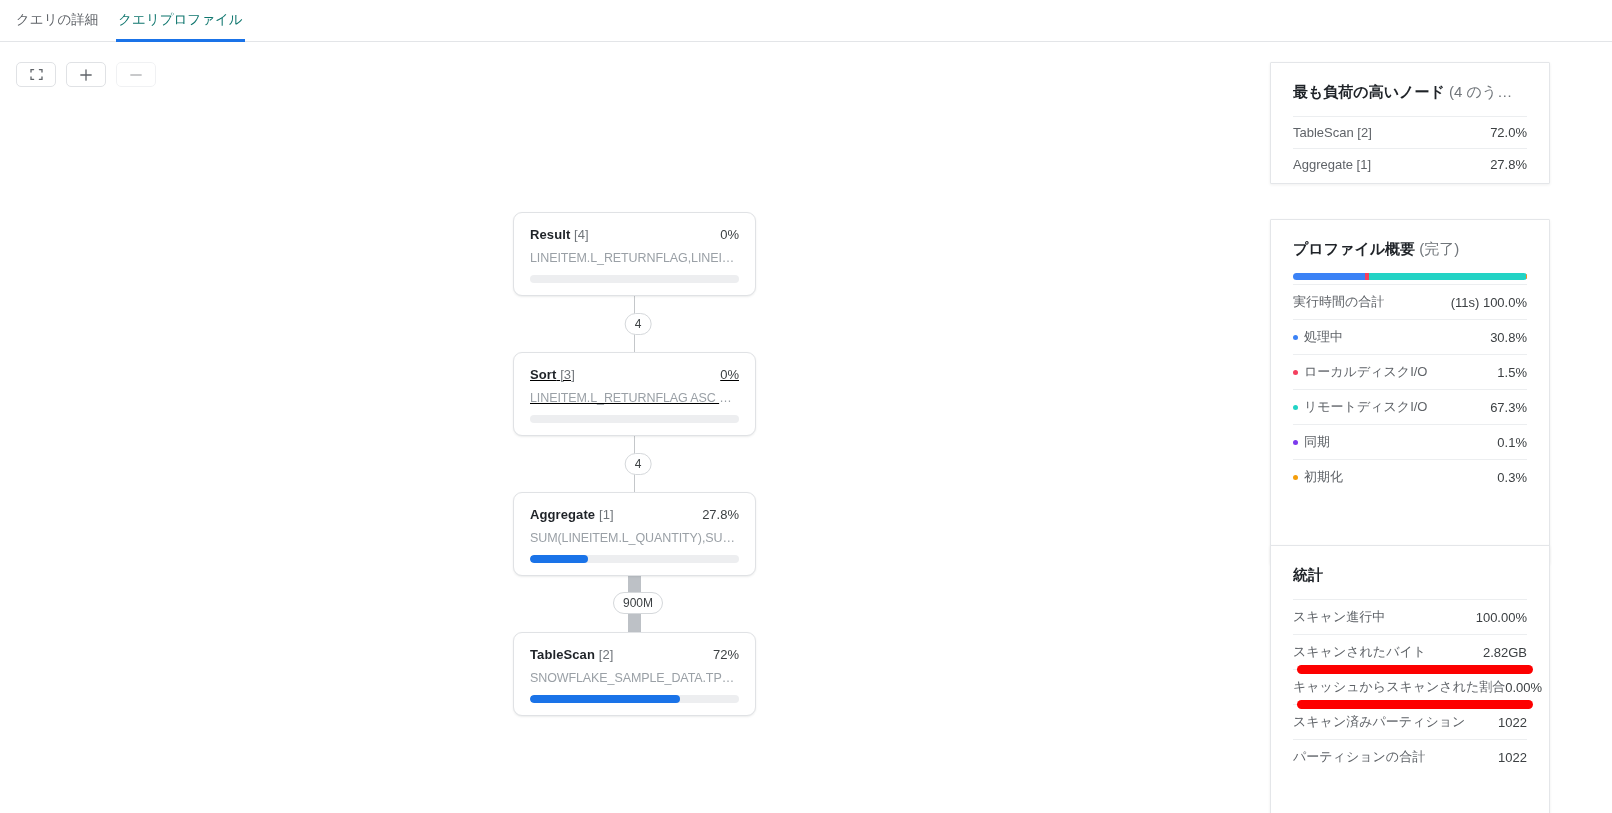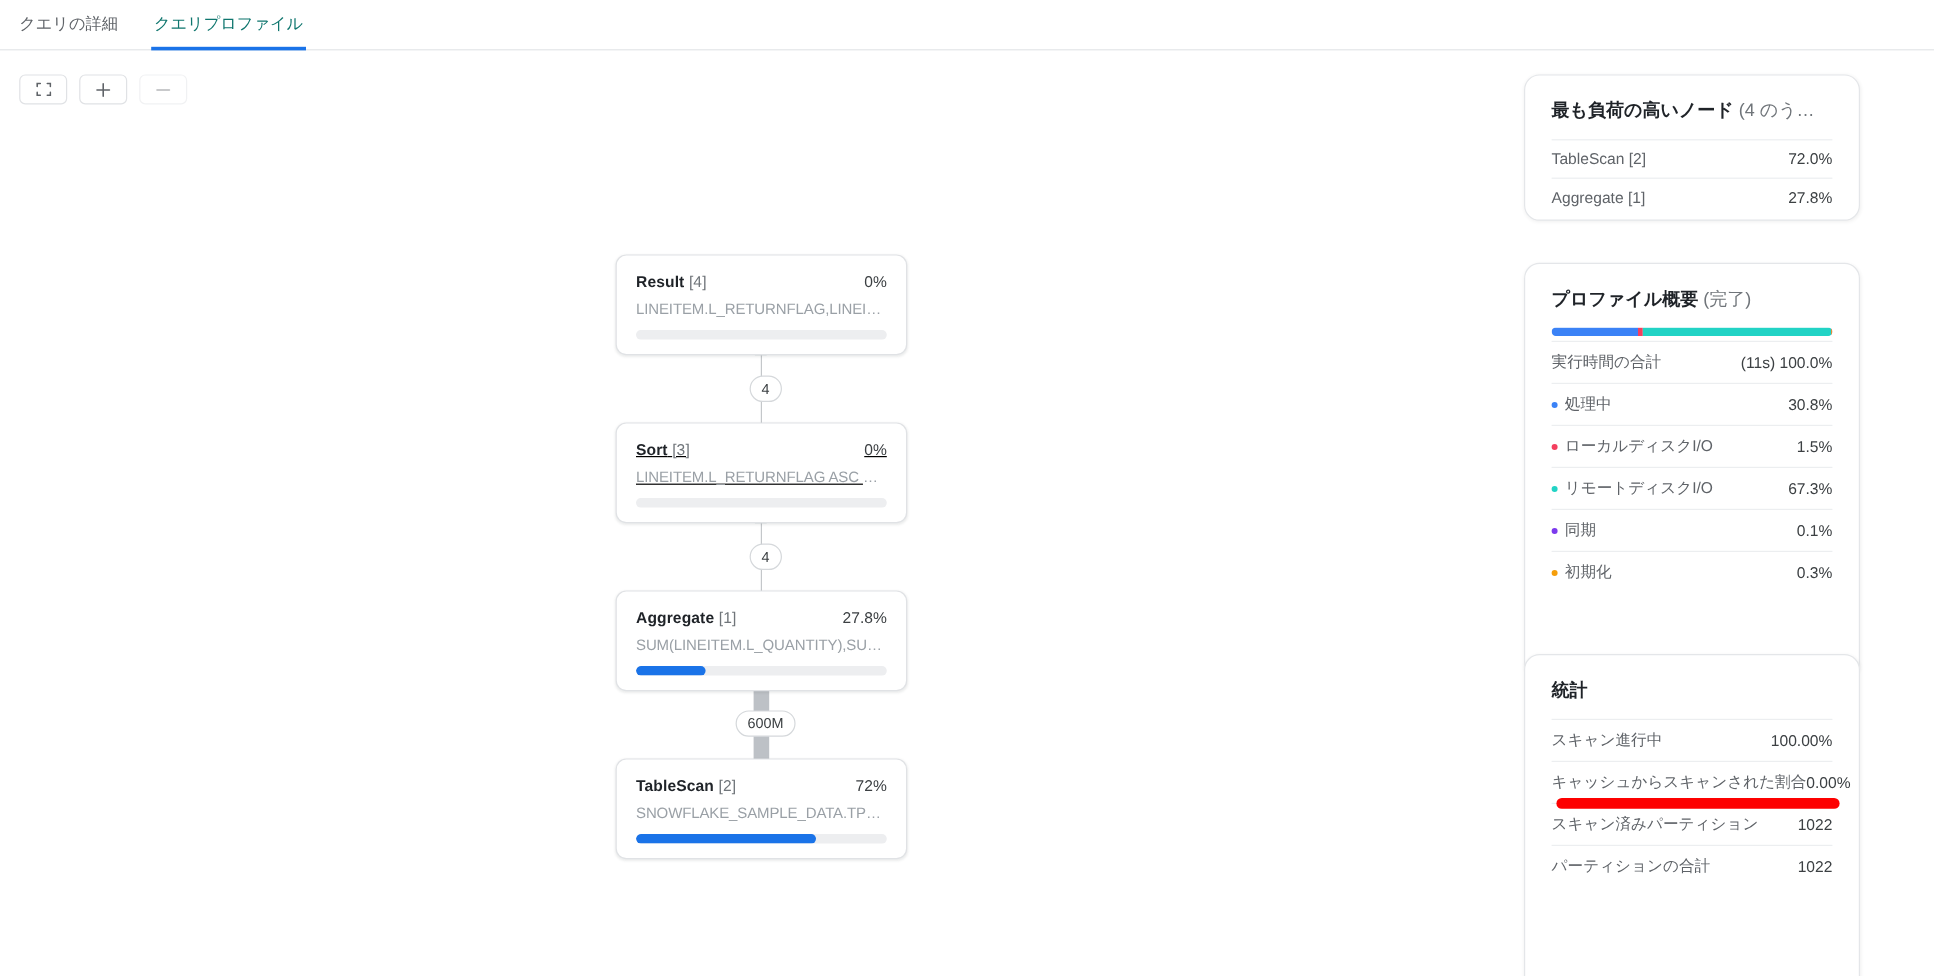--- a/index.html
+++ b/index.html
@@ -9,21 +9,21 @@
     font-family: "Liberation Sans", "DejaVu Sans", sans-serif;
     overflow: hidden;
     -webkit-font-smoothing: antialiased;
   }
 
   
   .tabbar {
     position: absolute; left: 0; top: 0; width: 1612px; height: 42px;
     border-bottom: 1px solid #e3e5e8;
   }
-  .tabs { display: flex; align-items: flex-start; height: 54px; padding-left: 14px; gap: 26px; }
+  .tabs { display: flex; align-items: flex-start; height: 54px; padding-left: 14px; gap: 16px; }
   .tab {
     font-size: 13.5px; line-height: 1; padding: 13px 2px 13px 2px;
     color: #5f6368; cursor: pointer; white-space: nowrap;
     border-bottom: 3px solid transparent; height: 42px;
   }
   .tab.active { color: #0f766e; font-weight: 500; border-bottom-color: #1a73e8; }
 
   
   .toolbar { position: absolute; left: 16px; top: 62px; display: flex; gap: 10px; }
   .tbtn {
@@ -70,21 +70,21 @@
   .edge-pill {
     position: absolute; background: #fff; border: 1px solid #d5d8db; border-radius: 14px;
     height: 22px; line-height: 20px; font-size: 12px; color: #3c4043;
     text-align: center; padding: 0 9px; min-width: 26px; left: 50%; transform: translateX(-50%);
   }
 
   
   .side { position: absolute; right: 0; top: 43px; width: 342px; height: 770px; }
   .panel {
     position: absolute; left: 0; width: 280px; margin-left: 0;
-    background: #fff; border: 1px solid #e4e6e9; border-radius: 13px;
+    background: #fff; border: 1px solid #e4e6e9; border-radius: 1px;
     box-shadow: 0 1px 3px rgba(60,64,67,.08);
     padding: 20px 22px 16px 22px;
   }
   .panel-title { font-size: 15px; font-weight: 700; color: #1f2328; margin-bottom: 14px; white-space: nowrap; }
   .panel-title .sub { font-weight: 400; color: #70757a; }
 
   .row {
     display: flex; justify-content: space-between; align-items: center;
     font-size: 13px; color: #5f6368; padding: 8px 0; border-top: 1px solid #eceef0;
     white-space: nowrap; position: relative;
@@ -140,21 +140,21 @@
       </svg>
     </span>
   </div>
 </div>
 
 <div class="canvas">
   <div class="graph">
 
     <div class="edge-line thick" style="top:400px;height:72px;"></div>
     <div class="arrow thick" style="top:388px;"></div>
-    <div class="edge-pill" style="top:424px;">600M</div>
+    <div class="edge-pill" style="top:424px;">900M</div>
 
     <div class="edge-line" style="top:268px;height:58px;"></div>
     <div class="arrow" style="top:260px;"></div>
     <div class="edge-pill" style="top:285px;">4</div>
 
     <div class="edge-line" style="top:128px;height:58px;"></div>
     <div class="arrow" style="top:120px;"></div>
     <div class="edge-pill" style="top:145px;">4</div>
 
     <div class="node" style="top:44px;">
@@ -272,20 +272,25 @@
     </div>
   </div>
 
   <div class="panel" style="top:502px;height:300px;">
     <div class="panel-title">統計</div>
     <div class="row">
       <span class="lbl">スキャン進行中</span>
       <span class="val">100.00%</span>
     </div>
     <div class="row">
+      <span class="lbl">スキャンされたバイト</span>
+      <span class="val">2.82GB</span>
+      <span class="strike"></span>
+    </div>
+    <div class="row">
       <span class="lbl">キャッシュからスキャンされた割合</span>
       <span class="val">0.00%</span>
       <span class="strike"></span>
     </div>
     <div class="row">
       <span class="lbl">スキャン済みパーティション</span>
       <span class="val">1022</span>
     </div>
     <div class="row">
       <span class="lbl">パーティションの合計</span>

